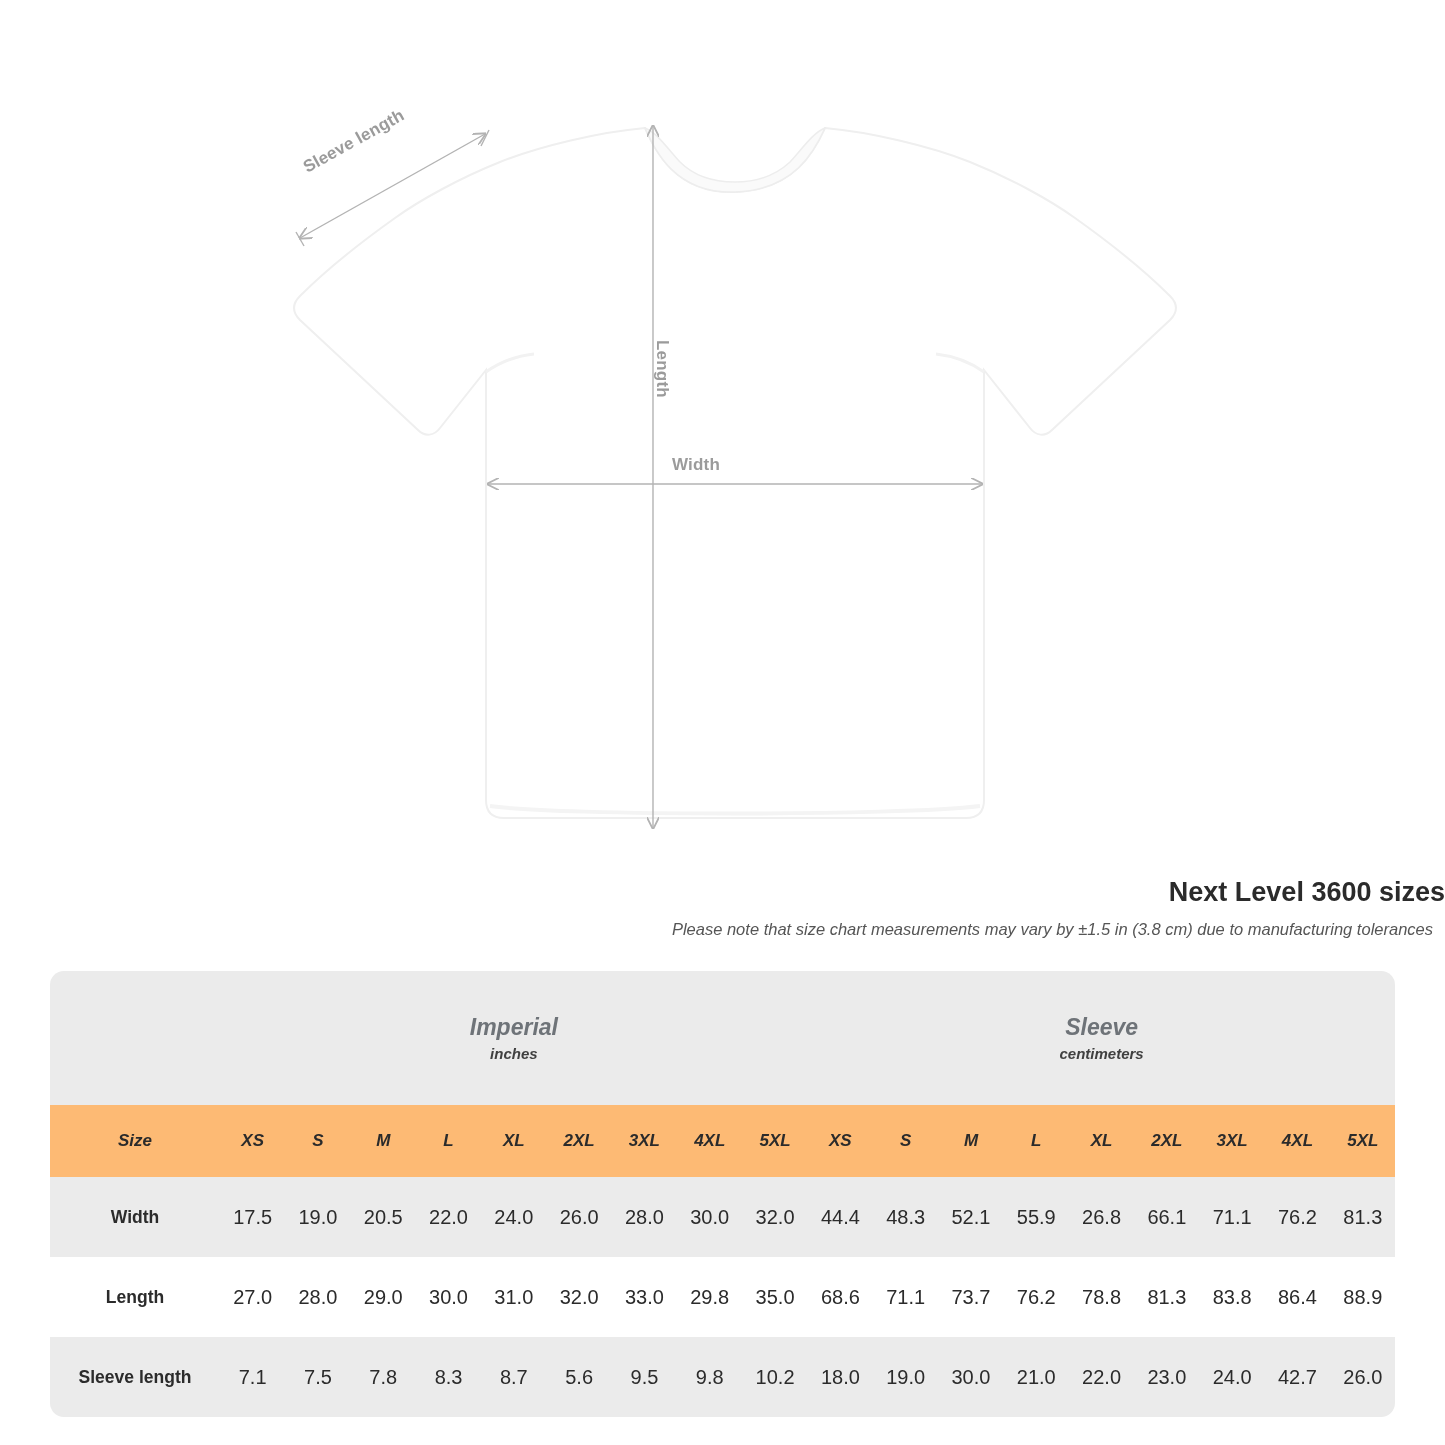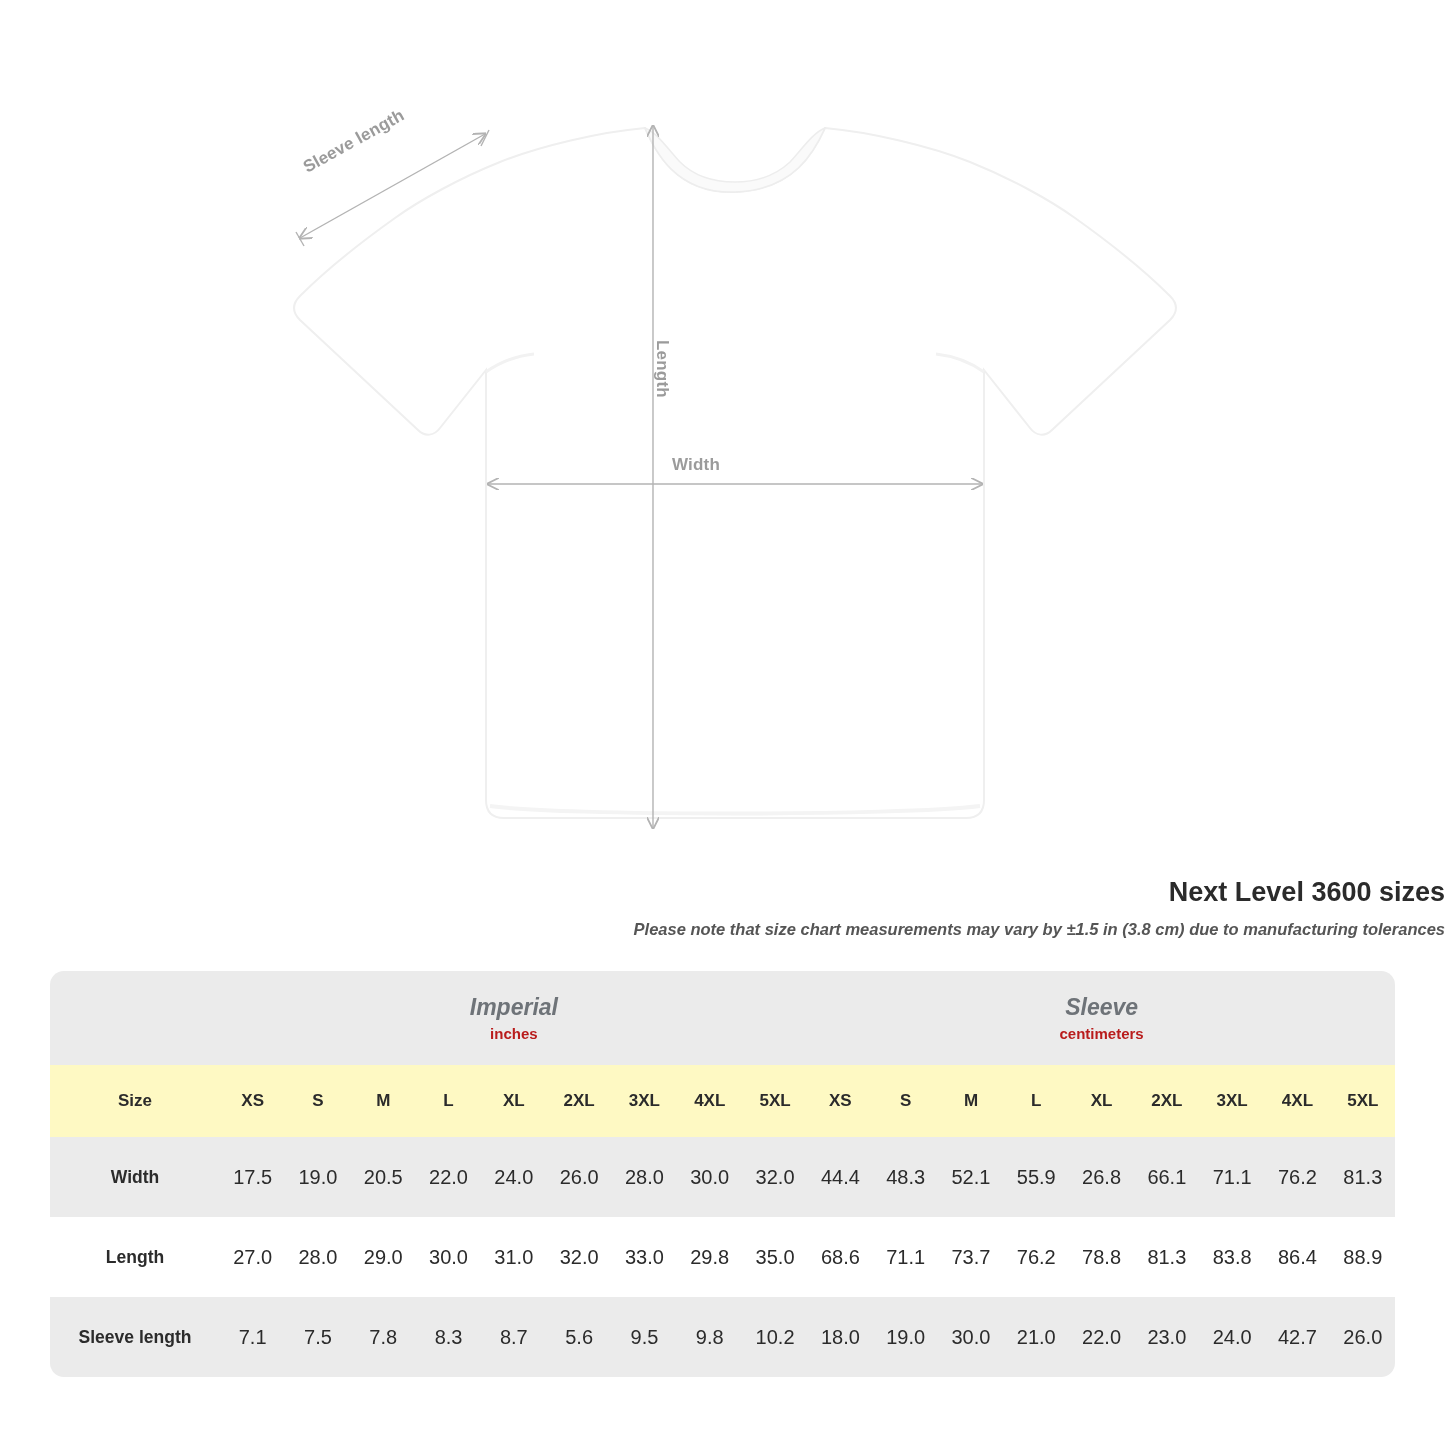--- a/index.html
+++ b/index.html
@@ -65,22 +65,21 @@
   .chart-title {
     font-size: 27px;
     font-weight: bold;
     color: #2b2b2b;
     margin: 0 0 12px 0;
   }
   .chart-note {
     font-size: 16.5px;
     font-style: italic;
     color: #555555;
-    margin: 0;
-    font-weight: bold;
+    margin: 12px;
   }
 
   
   .table-wrap {
     margin: 32px 50px 0 50px;
     border-radius: 14px;
     overflow: hidden;
   }
   table.size-table {
     border-collapse: collapse;
@@ -91,42 +90,44 @@
   table.size-table td {
     text-align: center;
     vertical-align: middle;
     font-size: 17px;
     color: #2b2b2b;
     border: none;
   }
   
   tr.system-row th {
     background: #ebebeb;
-    height: 94px;
+    height: 134px;
     padding: 0;
   }
   .sys-name {
     font-size: 23px;
     font-style: italic;
     font-weight: bold;
     color: #6e7378;
     line-height: 1.2;
   }
   .sys-unit {
     font-size: 15px;
-    color: #b91c1c;
+    color: #404040;
     margin-top: 4px;
+    font-style: italic;
   }
   
   tr.size-row th {
-    background: #fef9c3;
+    background: #fdba74;
     height: 70px;
     font-size: 17px;
     font-weight: bold;
     color: #2b2b2b;
+    font-style: italic;
   }
   tr.size-row th.rowhead {
     font-size: 17px;
   }
   
   tr.data-row td,
   tr.data-row th {
     height: 78px;
     font-size: 20px;
   }

